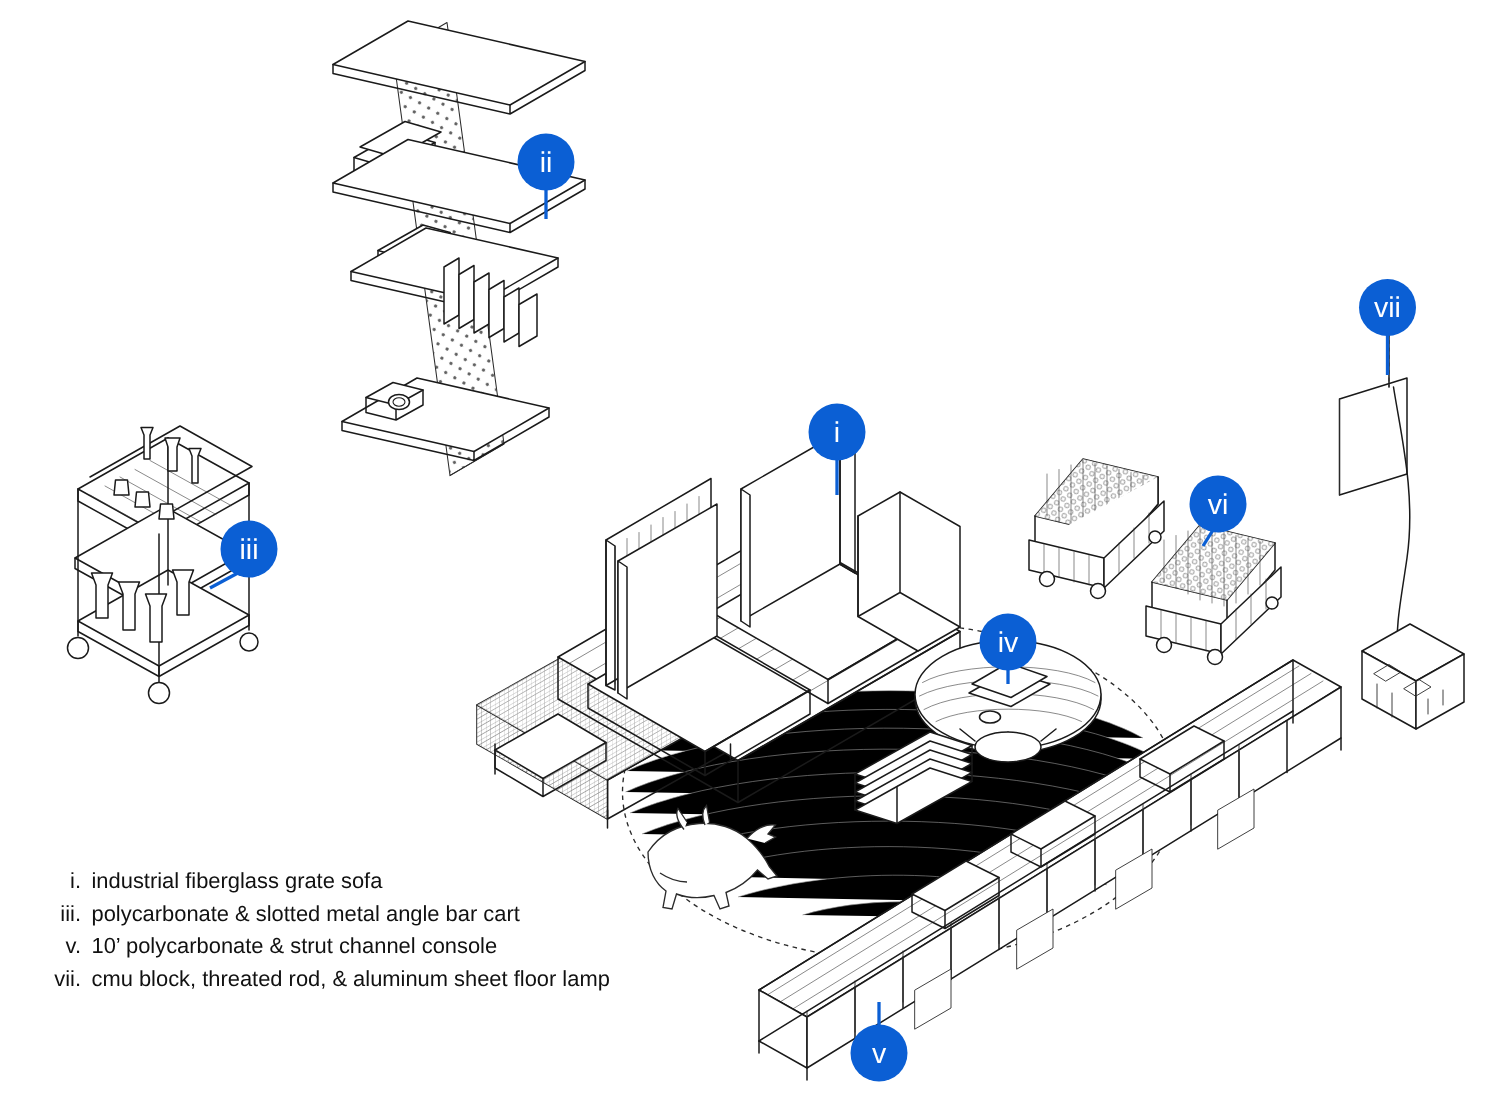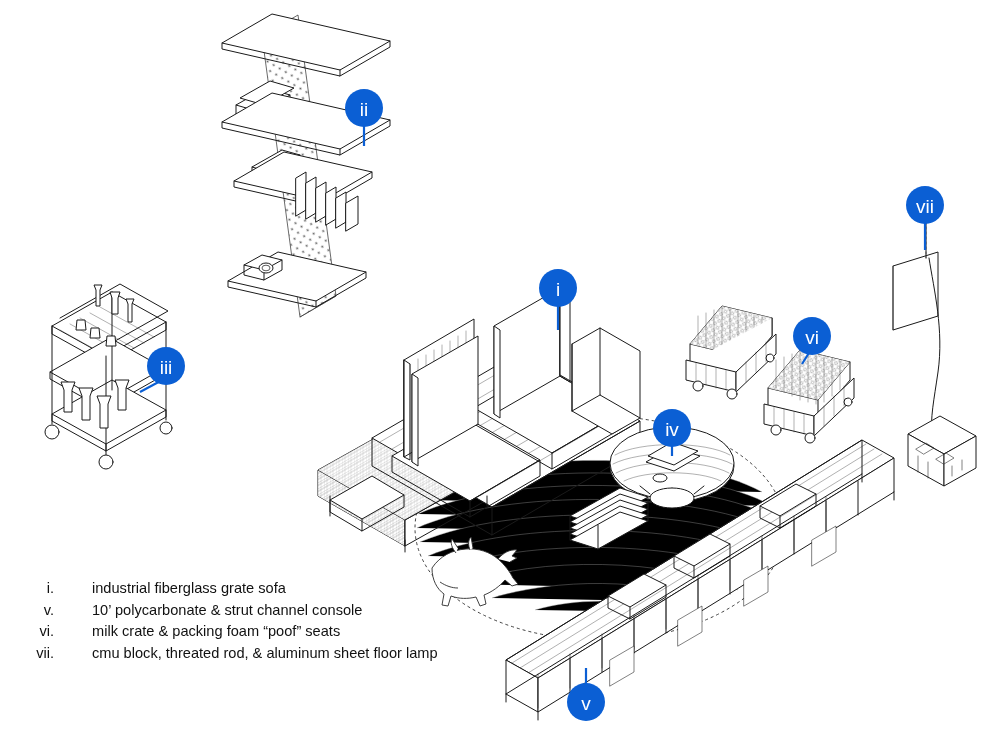--- a/index.html
+++ b/index.html
@@ -91,21 +91,20 @@
   }
   .legend-num {
     width: 30px;
     text-align: right;
     padding-right: 7px;
     flex: 0 0 auto;
     color: #111111;
   }
   .legend-label {
     flex: 1 1 auto;
-    margin-left: 31px;
   }
 </style>
 </head>
 <body>
 
 <div id="stage">
 
   <svg class="drawing" viewBox="0 0 1000 742">
     <defs>
       <pattern id="peg" width="7" height="7" patternUnits="userSpaceOnUse" patternTransform="rotate(30)">
@@ -426,26 +425,26 @@
       <text class="callout-text" x="925" y="206">vii</text>
     </g>
   </svg>
 
   <div id="legend">
     <div class="legend-row">
       <span class="legend-num">i.</span>
       <span class="legend-label">industrial fiberglass grate sofa</span>
     </div>
     <div class="legend-row">
+      <span class="legend-num">iii.</span>
+      <span class="legend-label">polycarbonate &amp; slotted metal angle bar cart</span>
+    </div>
+    <div class="legend-row">
       <span class="legend-num">v.</span>
       <span class="legend-label">10’ polycarbonate &amp; strut channel console</span>
-    </div>
-    <div class="legend-row">
-      <span class="legend-num">vi.</span>
-      <span class="legend-label">milk crate &amp; packing foam “poof” seats</span>
     </div>
     <div class="legend-row">
       <span class="legend-num">vii.</span>
       <span class="legend-label">cmu block, threated rod, &amp; aluminum sheet floor lamp</span>
     </div>
   </div>
 
 </div>
 
 </body></html>

